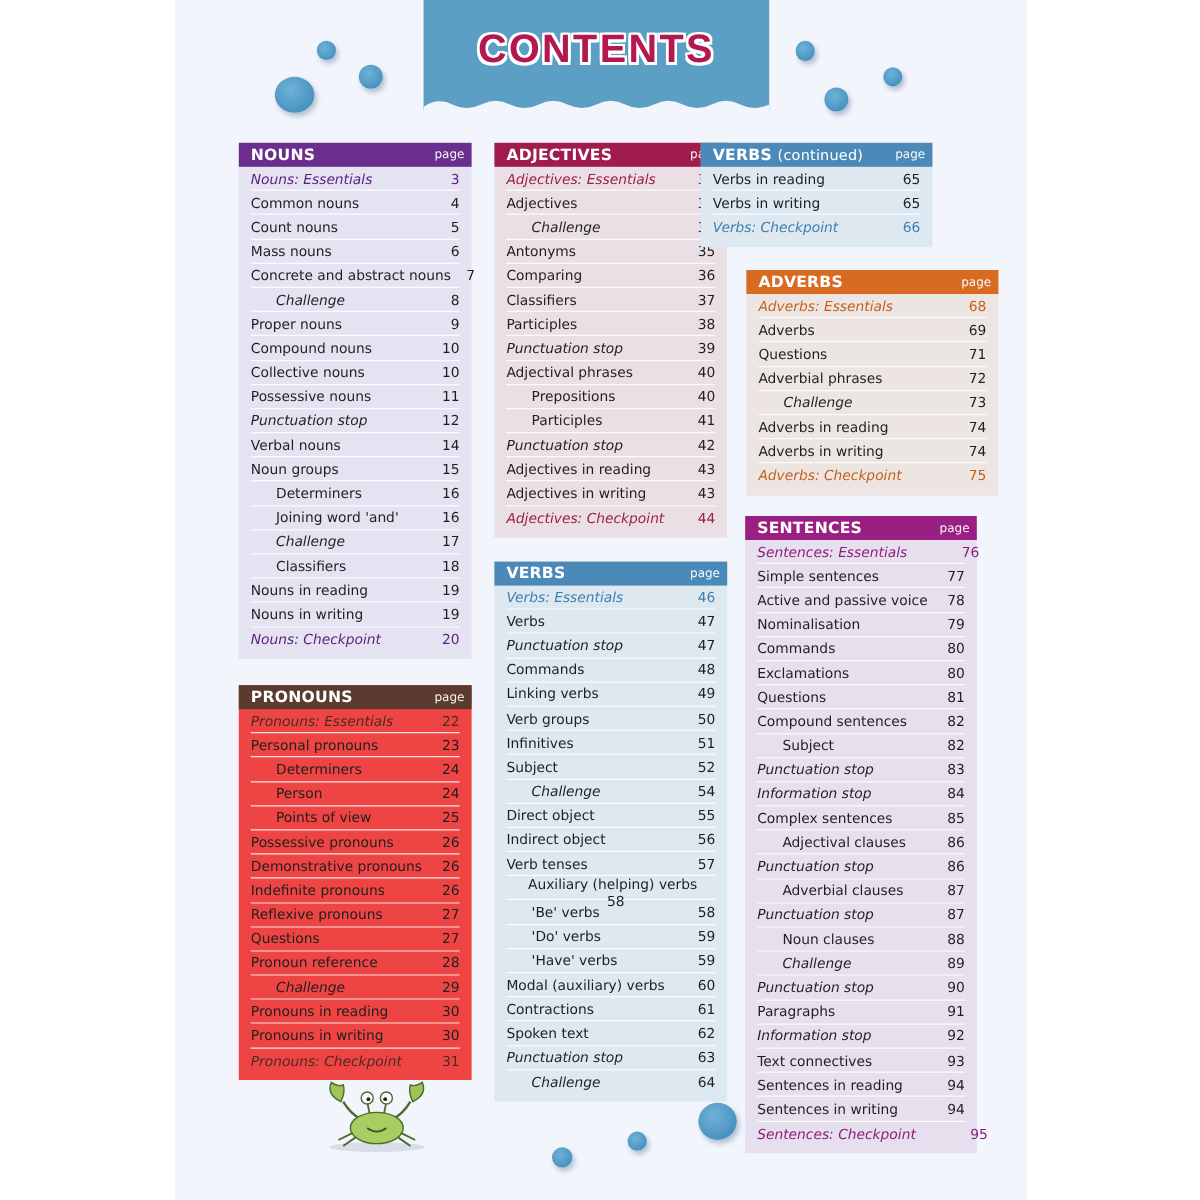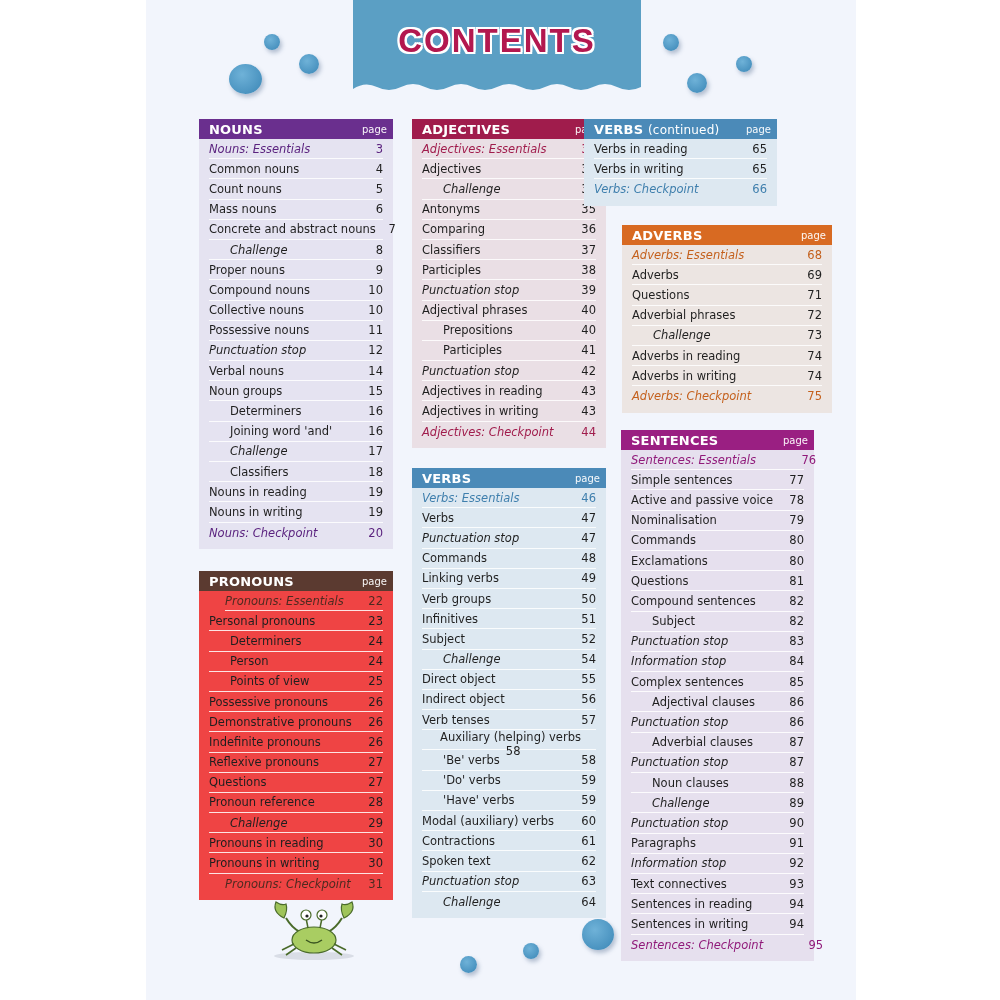--- a/index.html
+++ b/index.html
@@ -57,21 +57,21 @@
   .row.key .lbl, .row.key .pg { font-style: italic; }
   .row.key .pg { font-style: normal; }
 
   
   .nouns { left: 199px; top: 119px; width: 194px; background: #e5e3f1; }
   .nouns .sec-header { background: #6a2f8e; }
   .nouns .row.key { color: #5b237f; }
 
   .pronouns { left: 199px; top: 571px; width: 194px; background: #ef4444; }
   .pronouns .sec-header { background: #5b3a30; }
-  .pronouns .row.key { color: #4e2a20; margin-left: 16px; }
+  .pronouns .row.key { color: #4e2a20; }
 
   .adjectives { left: 412px; top: 119px; width: 194px; background: #eadfe5; }
   .adjectives .sec-header { background: #a01c4c; }
   .adjectives .row.key { color: #a01c4c; }
 
   .verbs { left: 412px; top: 468px; width: 194px; background: #dde8f1; }
   .verbs .sec-header { background: #4b8ab8; }
   .verbs .row.key { color: #3f7fad; }
 
   .verbs2 { left: 584px; top: 119px; width: 193px; background: #dde8f1; }

